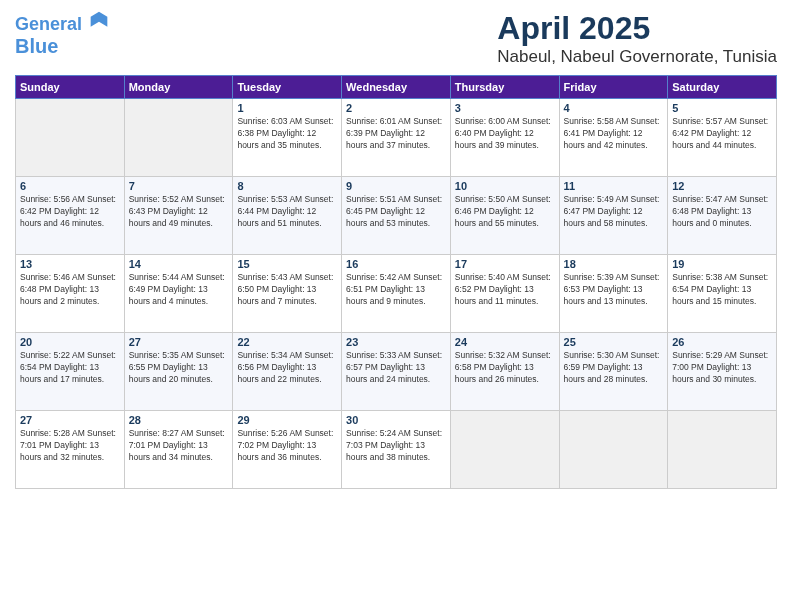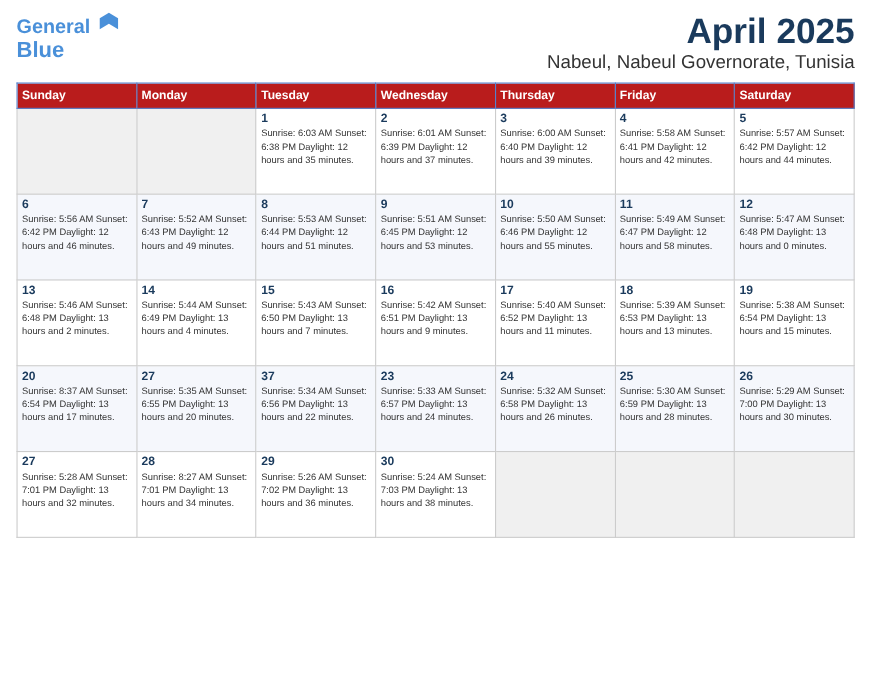--- a/index.html
+++ b/index.html
@@ -34,38 +34,38 @@
     }
     .logo-text span {
       color: #4a90d9;
     }
     .logo-icon {
       width: 20px;
       height: 20px;
       margin-left: 2px;
     }
     .title-block {
-      text-align: right;
+      text-align: left;
     }
     .calendar-title {
       font-size: 32px;
       font-weight: bold;
       color: #1a3a5c;
     }
     .calendar-subtitle {
       font-size: 17px;
       color: #333;
     }
     table {
       width: 100%;
       border-collapse: collapse;
       font-size: 9.5px;
     }
     thead tr th {
-      background: #b91c1c;
+      background: #4c1d95;
       color: #fff;
       padding: 5px 4px;
       text-align: left;
       font-size: 11px;
       font-weight: bold;
       border: 1px solid #5580cc;
     }
     tbody tr td {
       border: 1px solid #ccc;
       vertical-align: top;
@@ -273,34 +273,34 @@
             <span class="day-num">19</span>
             <div class="day-info">Sunrise: 5:38 AM
 Sunset: 6:54 PM
 Daylight: 13 hours
 and 15 minutes.</div>
           </td>
         </tr>
         <tr>
           <td>
             <span class="day-num">20</span>
-            <div class="day-info">Sunrise: 8:37 AM
+            <div class="day-info">Sunrise: 5:22 AM
 Sunset: 6:54 PM
 Daylight: 13 hours
 and 17 minutes.</div>
           </td>
           <td>
             <span class="day-num">27</span>
             <div class="day-info">Sunrise: 5:35 AM
 Sunset: 6:55 PM
 Daylight: 13 hours
 and 20 minutes.</div>
           </td>
           <td>
-            <span class="day-num">37</span>
+            <span class="day-num">22</span>
             <div class="day-info">Sunrise: 5:34 AM
 Sunset: 6:56 PM
 Daylight: 13 hours
 and 22 minutes.</div>
           </td>
           <td>
             <span class="day-num">23</span>
             <div class="day-info">Sunrise: 5:33 AM
 Sunset: 6:57 PM
 Daylight: 13 hours

